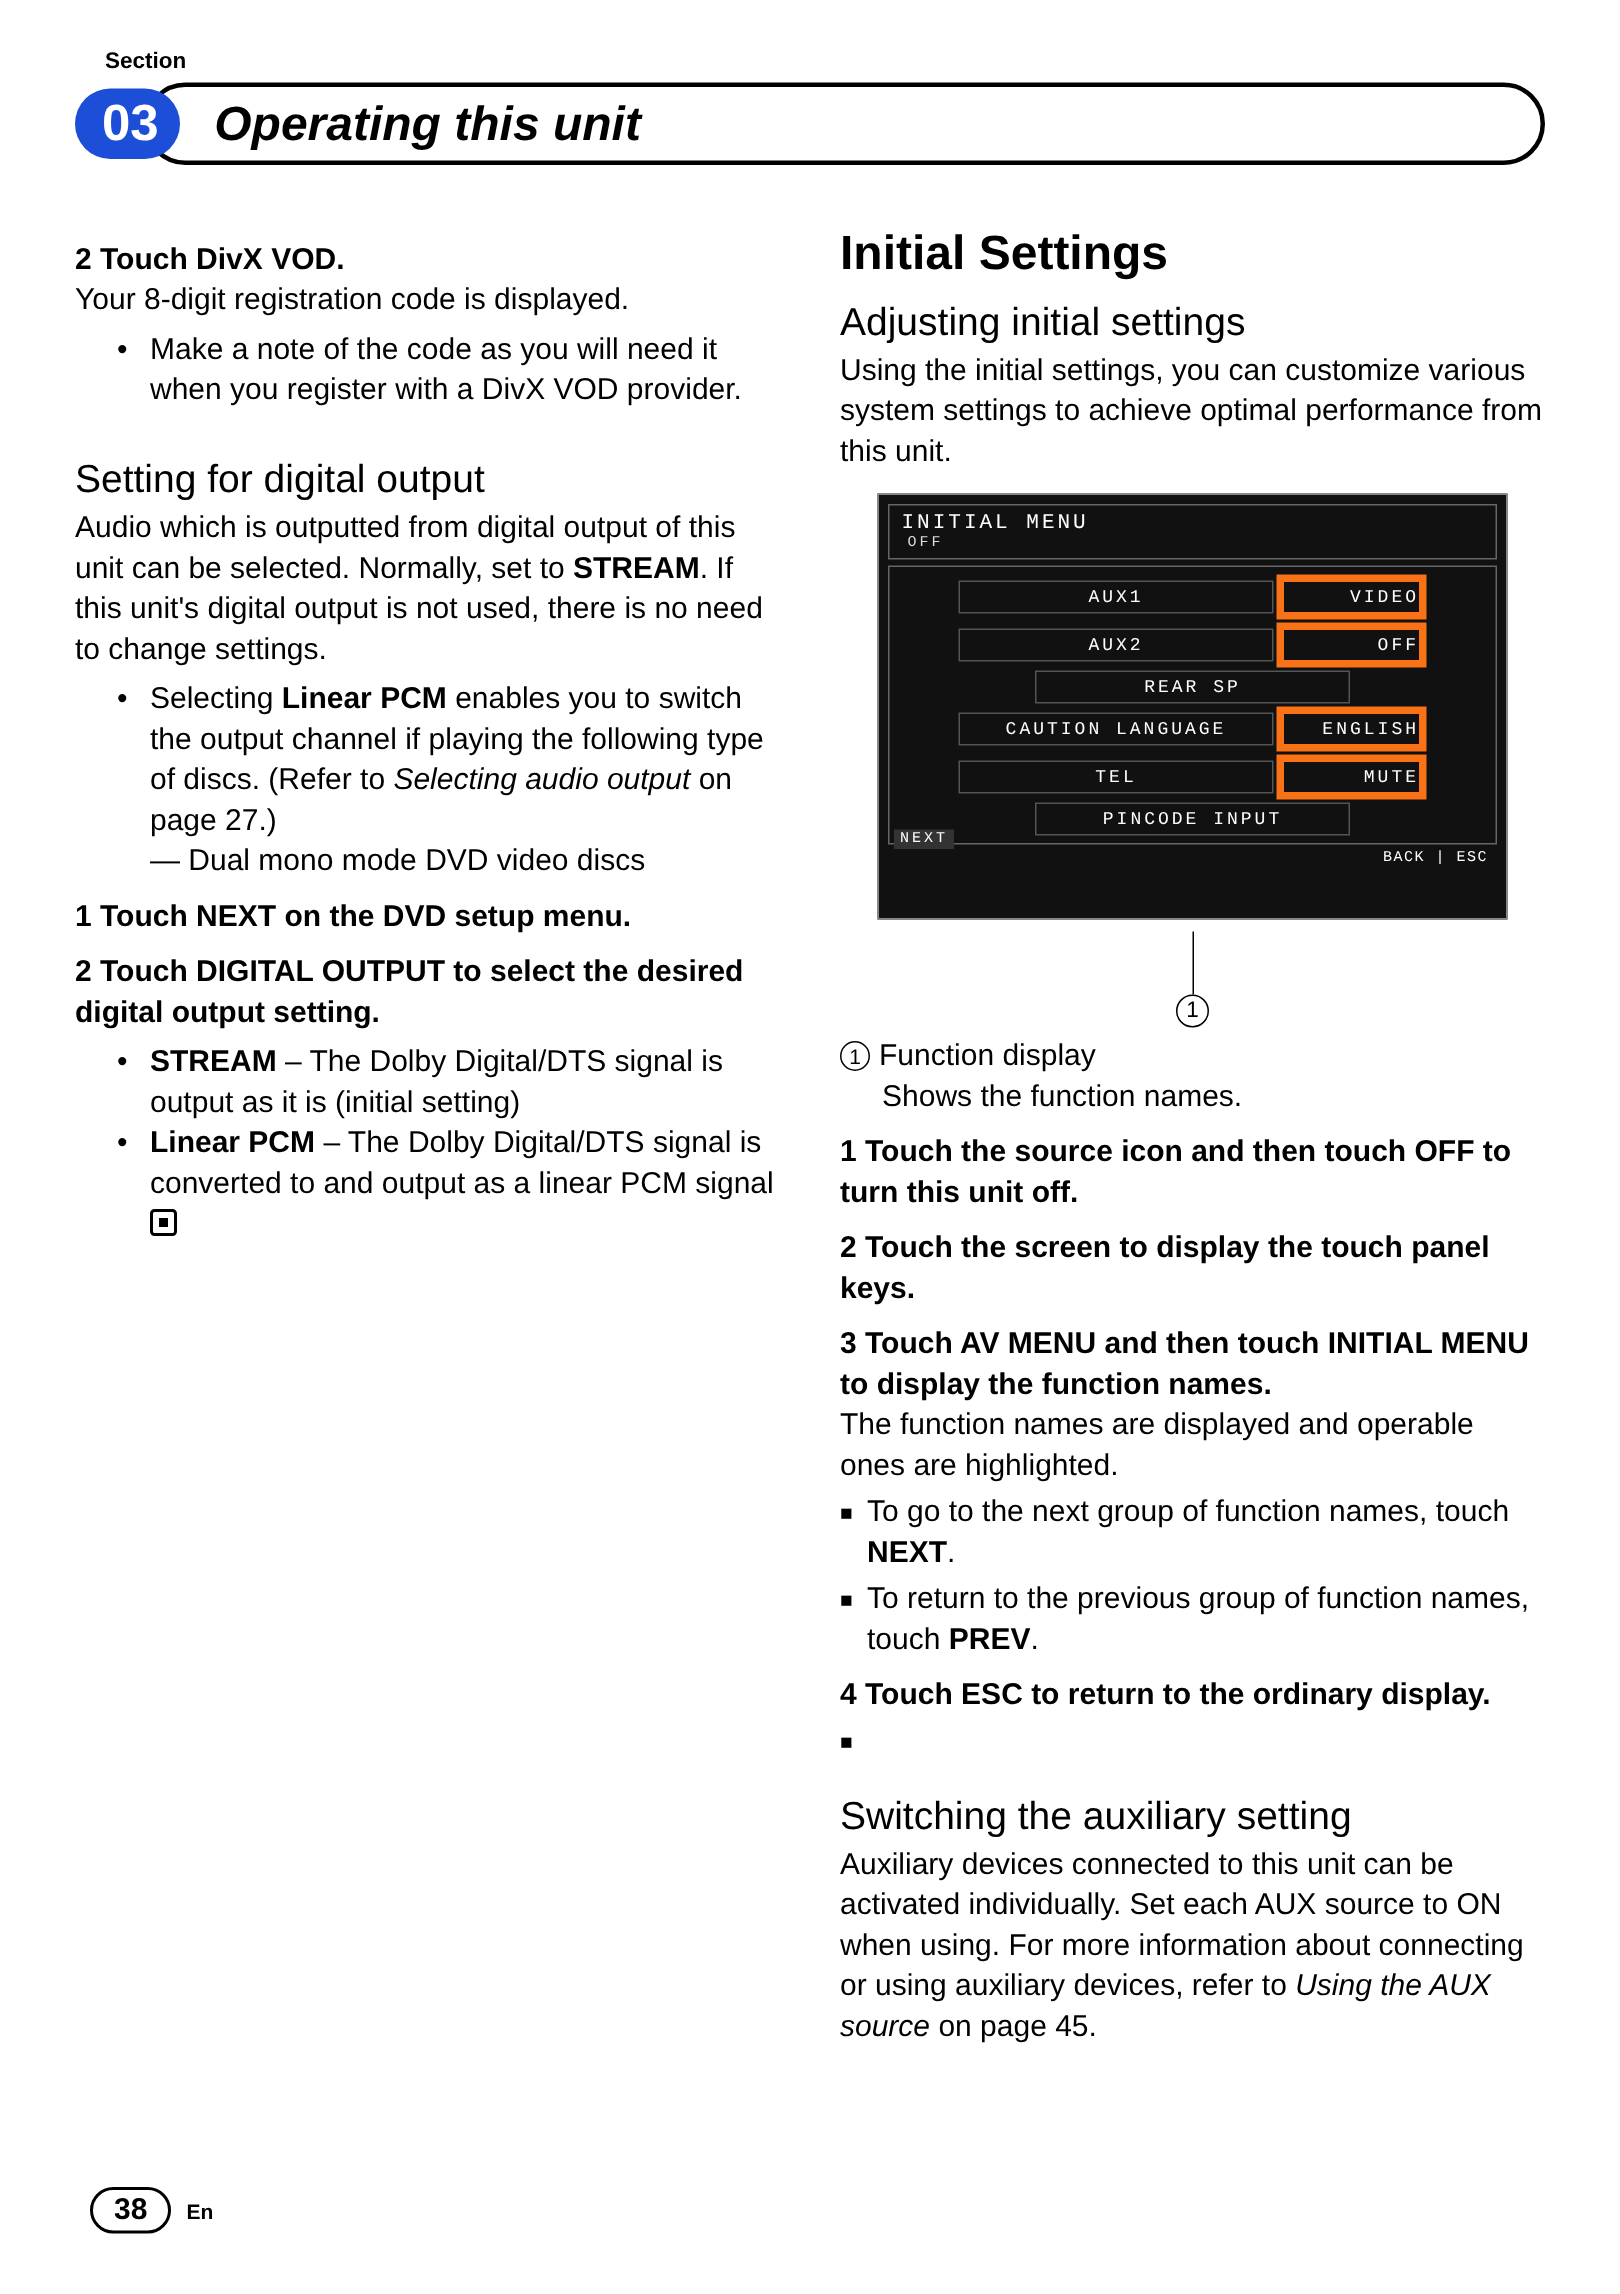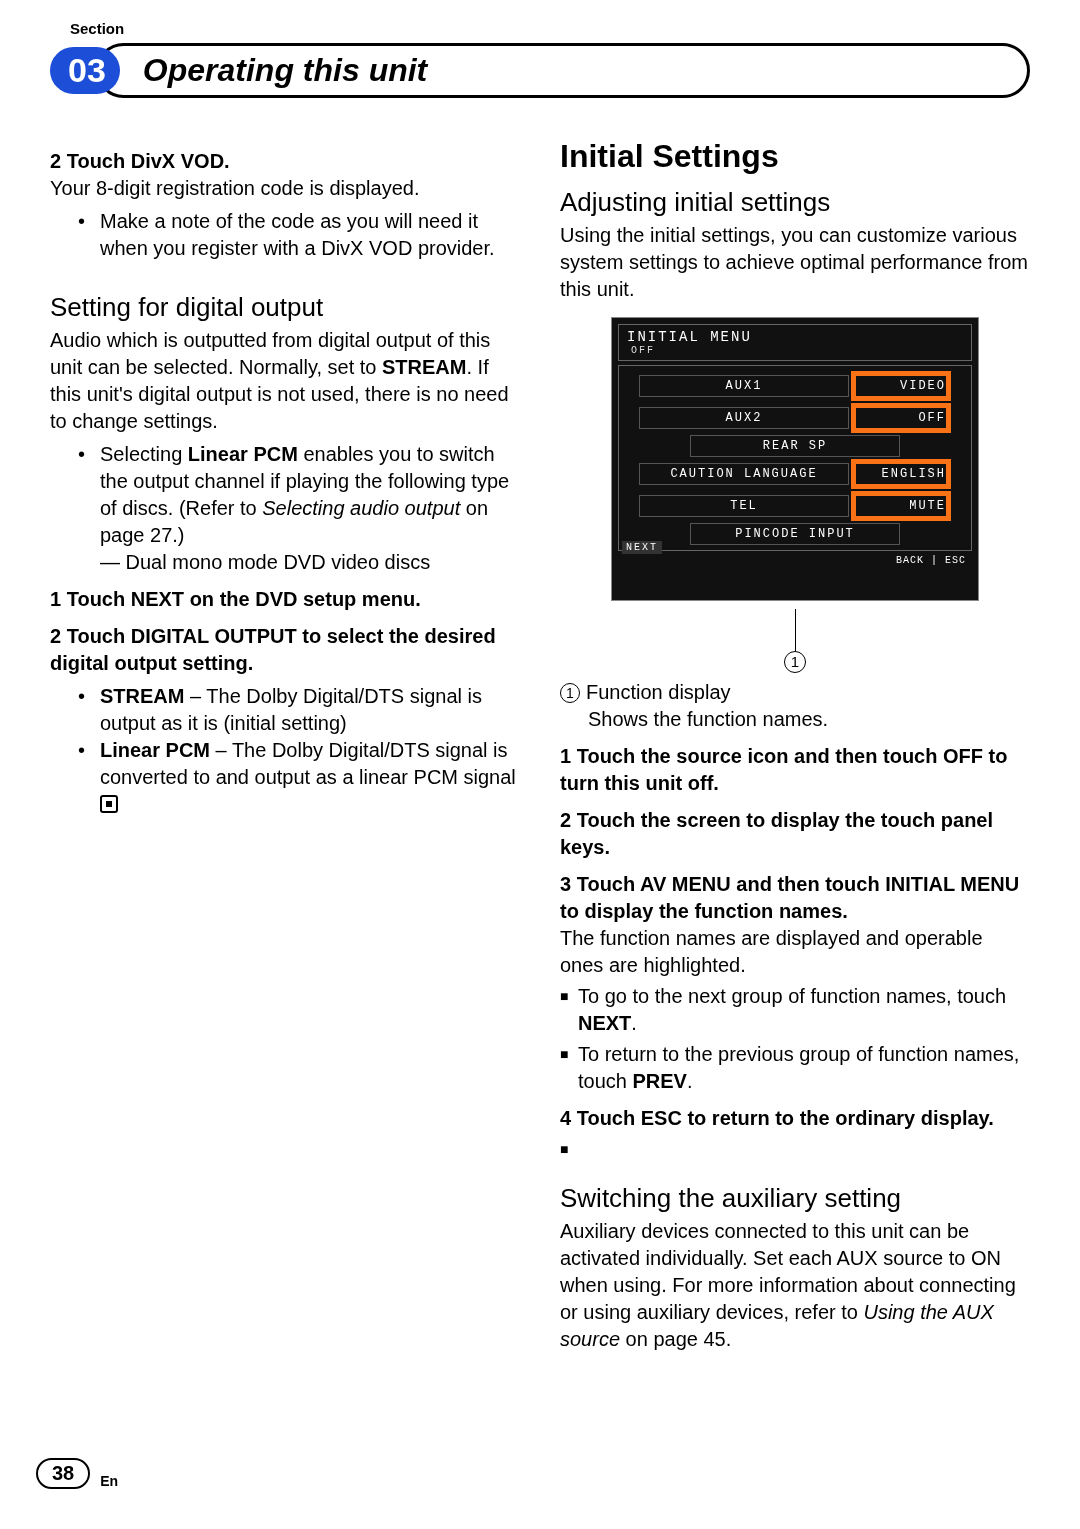--- a/index.html
+++ b/index.html
@@ -7,21 +7,21 @@
     margin: 0;
     padding: 0;
     font-family: "Helvetica Neue", Arial, sans-serif;
     background: #fff;
     color: #000;
     width: 1080px;
   }
   .page {
     width: 1080px;
     min-height: 1529px;
-    padding: 20px 50px 40px 50px;
+    padding: 32px 50px 40px 50px;
     position: relative;
   }
   .kicker {
     font-size: 15px;
     font-weight: 700;
     margin-left: 20px;
     margin-bottom: 6px;
   }
   .chapter-bar {
     display: flex;
@@ -66,21 +66,21 @@
   .tight-top { margin-top: 6px; }
   .em-dash-row { padding-left: 50px; font-size: 20px; line-height: 1.35; }
   .square-note { display:flex; align-items:flex-start; font-size: 20px; line-height: 1.35; margin-top:4px;}
   .square-note .sq { width:18px; flex:0 0 18px; font-size:14px; margin-top:4px;}
   .stopicon {
     display:inline-block; width:18px; height:18px; border:2px solid #000; border-radius:3px; position:relative; vertical-align:-2px;
   }
   .stopicon::after{content:""; position:absolute; top:4px; left:4px; right:4px; bottom:4px; background:#000;}
   
   .osd {
-    width: 368px;
+    width: 420px;
     margin: 14px auto 0;
     background: #111;
     color: #fff;
     font-family: "Courier New", monospace;
     font-size: 14px;
     letter-spacing: 2px;
     border: 1px solid #888;
     padding: 6px 6px 34px 6px;
     position: relative;
   }
@@ -91,21 +91,21 @@
   .osd-lab { width:210px; text-align:center; border:1px solid #555; margin:1px; padding:1px 0;}
   .osd-val { width:100px; text-align:right; border:5px solid #f97316; margin:1px; padding:1px 0;}
   .osd-next { position:absolute; left:10px; bottom:46px; font-size:10px; background:#333; padding:1px 4px;}
   .osd-backesc { text-align:right; font-size:10px; padding:4px 6px 0 0; letter-spacing:1px;}
   .callout { text-align:center; margin-top:8px;}
   .callout-line { width:1px; height:42px; background:#000; margin:0 auto;}
   .callout-cir { display:inline-block; width:22px; height:22px; border:1px solid #000; border-radius:50%; line-height:20px; font-size:15px;}
   .legend { margin-top:6px; font-size:20px; line-height:1.35;}
   .legend .cir { display:inline-block; width:20px; height:20px; border:1px solid #000; border-radius:50%; line-height:18px; font-size:14px; text-align:center; vertical-align:1px; margin-right:6px;}
   .footer {
-    position:absolute; left:36px; bottom:40px; display:flex; align-items:flex-end; gap:10px;
+    position:absolute; left:60px; bottom:40px; display:flex; align-items:center; gap:10px;
   }
   .page-oval { border:2px solid #000; border-radius:20px; padding:2px 14px; font-weight:700; font-size:20px;}
   .en { font-size:14px; font-weight:700;}
   b { font-weight:700; }
   i { }
 </style>
 </head>
 <body>
 
 <div class="page">

